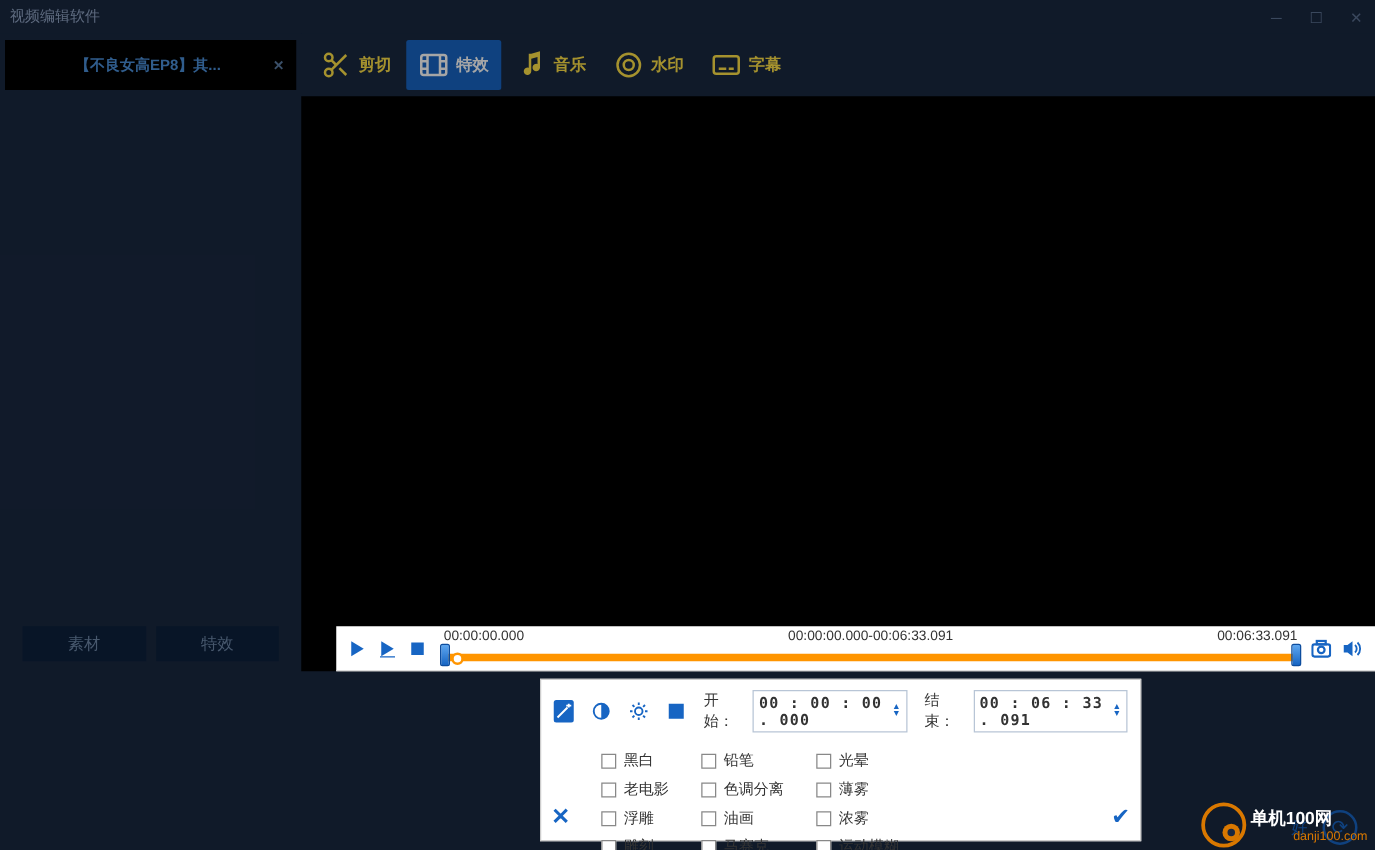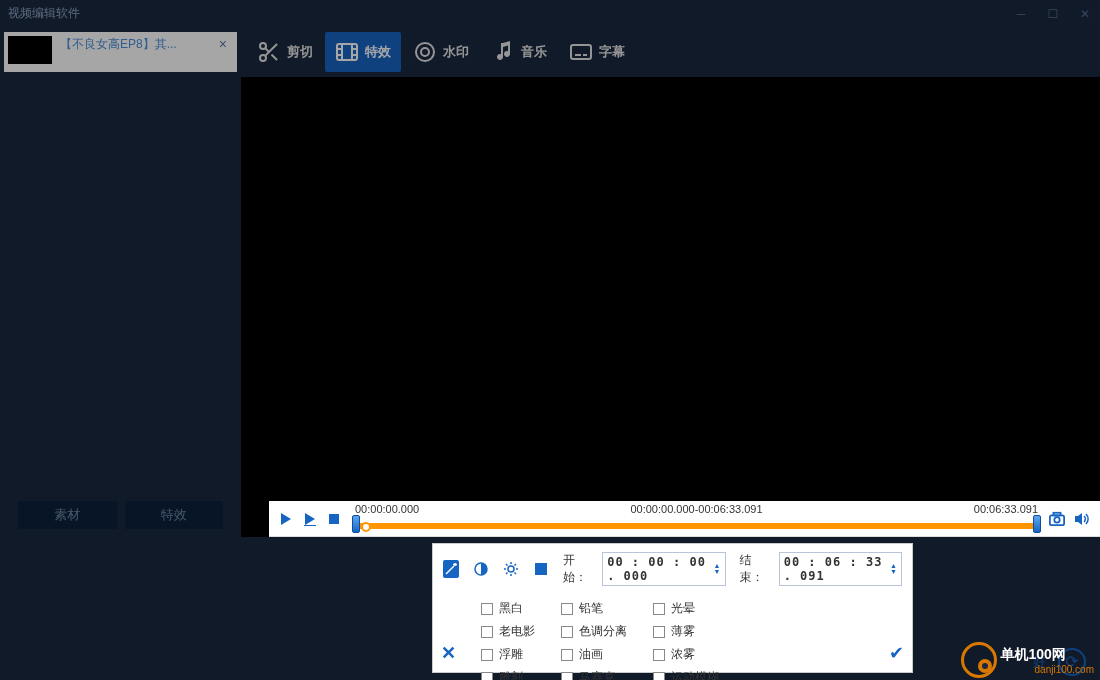--- a/index.html
+++ b/index.html
@@ -9,28 +9,28 @@
 .titlebar { height: 27px; background: #1a2840; display: flex; align-items: center; padding: 0 8px; color: #8fa3c2; font-size: 12px; }
 .titlebar .title { flex: 1; }
 .titlebar .win-controls { display: flex; gap: 18px; }
 .titlebar .win-btn { width: 14px; height: 14px; display: flex; align-items: center; justify-content: center; cursor: pointer; color: #5a6f8f; }
 
 
 .top-row { height: 50px; display: flex; background: #1a2840; }
 
 
 .sidebar-tab { width: 241px; height: 50px; display: flex; align-items: center; padding: 4px; background: #1a2840; }
-.file-tab { flex: 1; height: 40px; background: #ffffff; display: flex; align-items: flex-start; padding: 4px; gap: 8px; }
+.file-tab { flex: 1; height: 40px; background: #000000; display: flex; align-items: center; padding: 4px; gap: 8px; font-weight: bold; }
 .file-thumb { width: 44px; height: 28px; background: #000; }
 .file-name { flex: 1; color: #4b8fd9; font-size: 12px; overflow: hidden; text-overflow: ellipsis; white-space: nowrap; }
 .file-close { color: #5a7aa0; font-size: 14px; padding: 0 6px; cursor: pointer; }
 
 
 .toolbar { flex: 1; display: flex; align-items: center; gap: 2px; padding: 4px 6px; background: #1a2840; }
-.tool-btn { height: 40px; display: flex; align-items: center; gap: 6px; padding: 0 10px; color: #e5e5e5; font-size: 13px; font-weight: bold; cursor: pointer; border-radius: 2px; }
+.tool-btn { height: 40px; display: flex; align-items: center; gap: 6px; padding: 0 10px; color: #fde047; font-size: 13px; font-weight: bold; cursor: pointer; border-radius: 2px; }
 .tool-btn.active { background: #1765c3; color: #fff; }
 .tool-icon { width: 24px; height: 24px; display: flex; align-items: center; justify-content: center; }
 .tool-icon svg { width: 24px; height: 24px; }
 
 
 .main { display: flex; height: 460px; }
 .sidebar { width: 241px; background: #1a2840; display: flex; flex-direction: column; }
 .sidebar-content { flex: 1; }
 .sidebar-bottom-tabs { height: 40px; display: flex; gap: 8px; padding: 4px 18px 8px; }
 .sb-tab { flex: 1; background: #0d213d; color: #6f88a8; font-size: 13px; display: flex; align-items: center; justify-content: center; cursor: pointer; }
@@ -129,34 +129,34 @@
             <line x1="2" y1="9" x2="7" y2="9"></line>
             <line x1="2" y1="15" x2="7" y2="15"></line>
             <line x1="17" y1="9" x2="22" y2="9"></line>
             <line x1="17" y1="15" x2="22" y2="15"></line>
           </svg>
         </span>
       <span>特效</span>
     </div>
     <div class="tool-btn">
       <span class="tool-icon">
+          <svg viewBox="0 0 24 24" fill="currentColor">
+            <path d="M12 3l7-2v13a3 3 0 11-2-2.83V5.5l-5 1.4V17a3 3 0 11-2-2.83V3z"></path>
+          </svg>
+        </span>
+      <span>音乐</span>
+    </div>
+    <div class="tool-btn">
+      <span class="tool-icon">
           <svg viewBox="0 0 24 24" fill="none" stroke="currentColor" stroke-width="2">
             <circle cx="12" cy="12" r="9"></circle>
             <circle cx="12" cy="12" r="4"></circle>
           </svg>
         </span>
       <span>水印</span>
-    </div>
-    <div class="tool-btn">
-      <span class="tool-icon">
-          <svg viewBox="0 0 24 24" fill="currentColor">
-            <path d="M12 3l7-2v13a3 3 0 11-2-2.83V5.5l-5 1.4V17a3 3 0 11-2-2.83V3z"></path>
-          </svg>
-        </span>
-      <span>音乐</span>
     </div>
     <div class="tool-btn">
       <span class="tool-icon">
           <svg viewBox="0 0 24 24" fill="none" stroke="currentColor" stroke-width="2">
             <rect x="2" y="5" width="20" height="14" rx="2"></rect>
             <line x1="6" y1="15" x2="12" y2="15"></line>
             <line x1="14" y1="15" x2="18" y2="15"></line>
           </svg>
         </span>
       <span>字幕</span>

